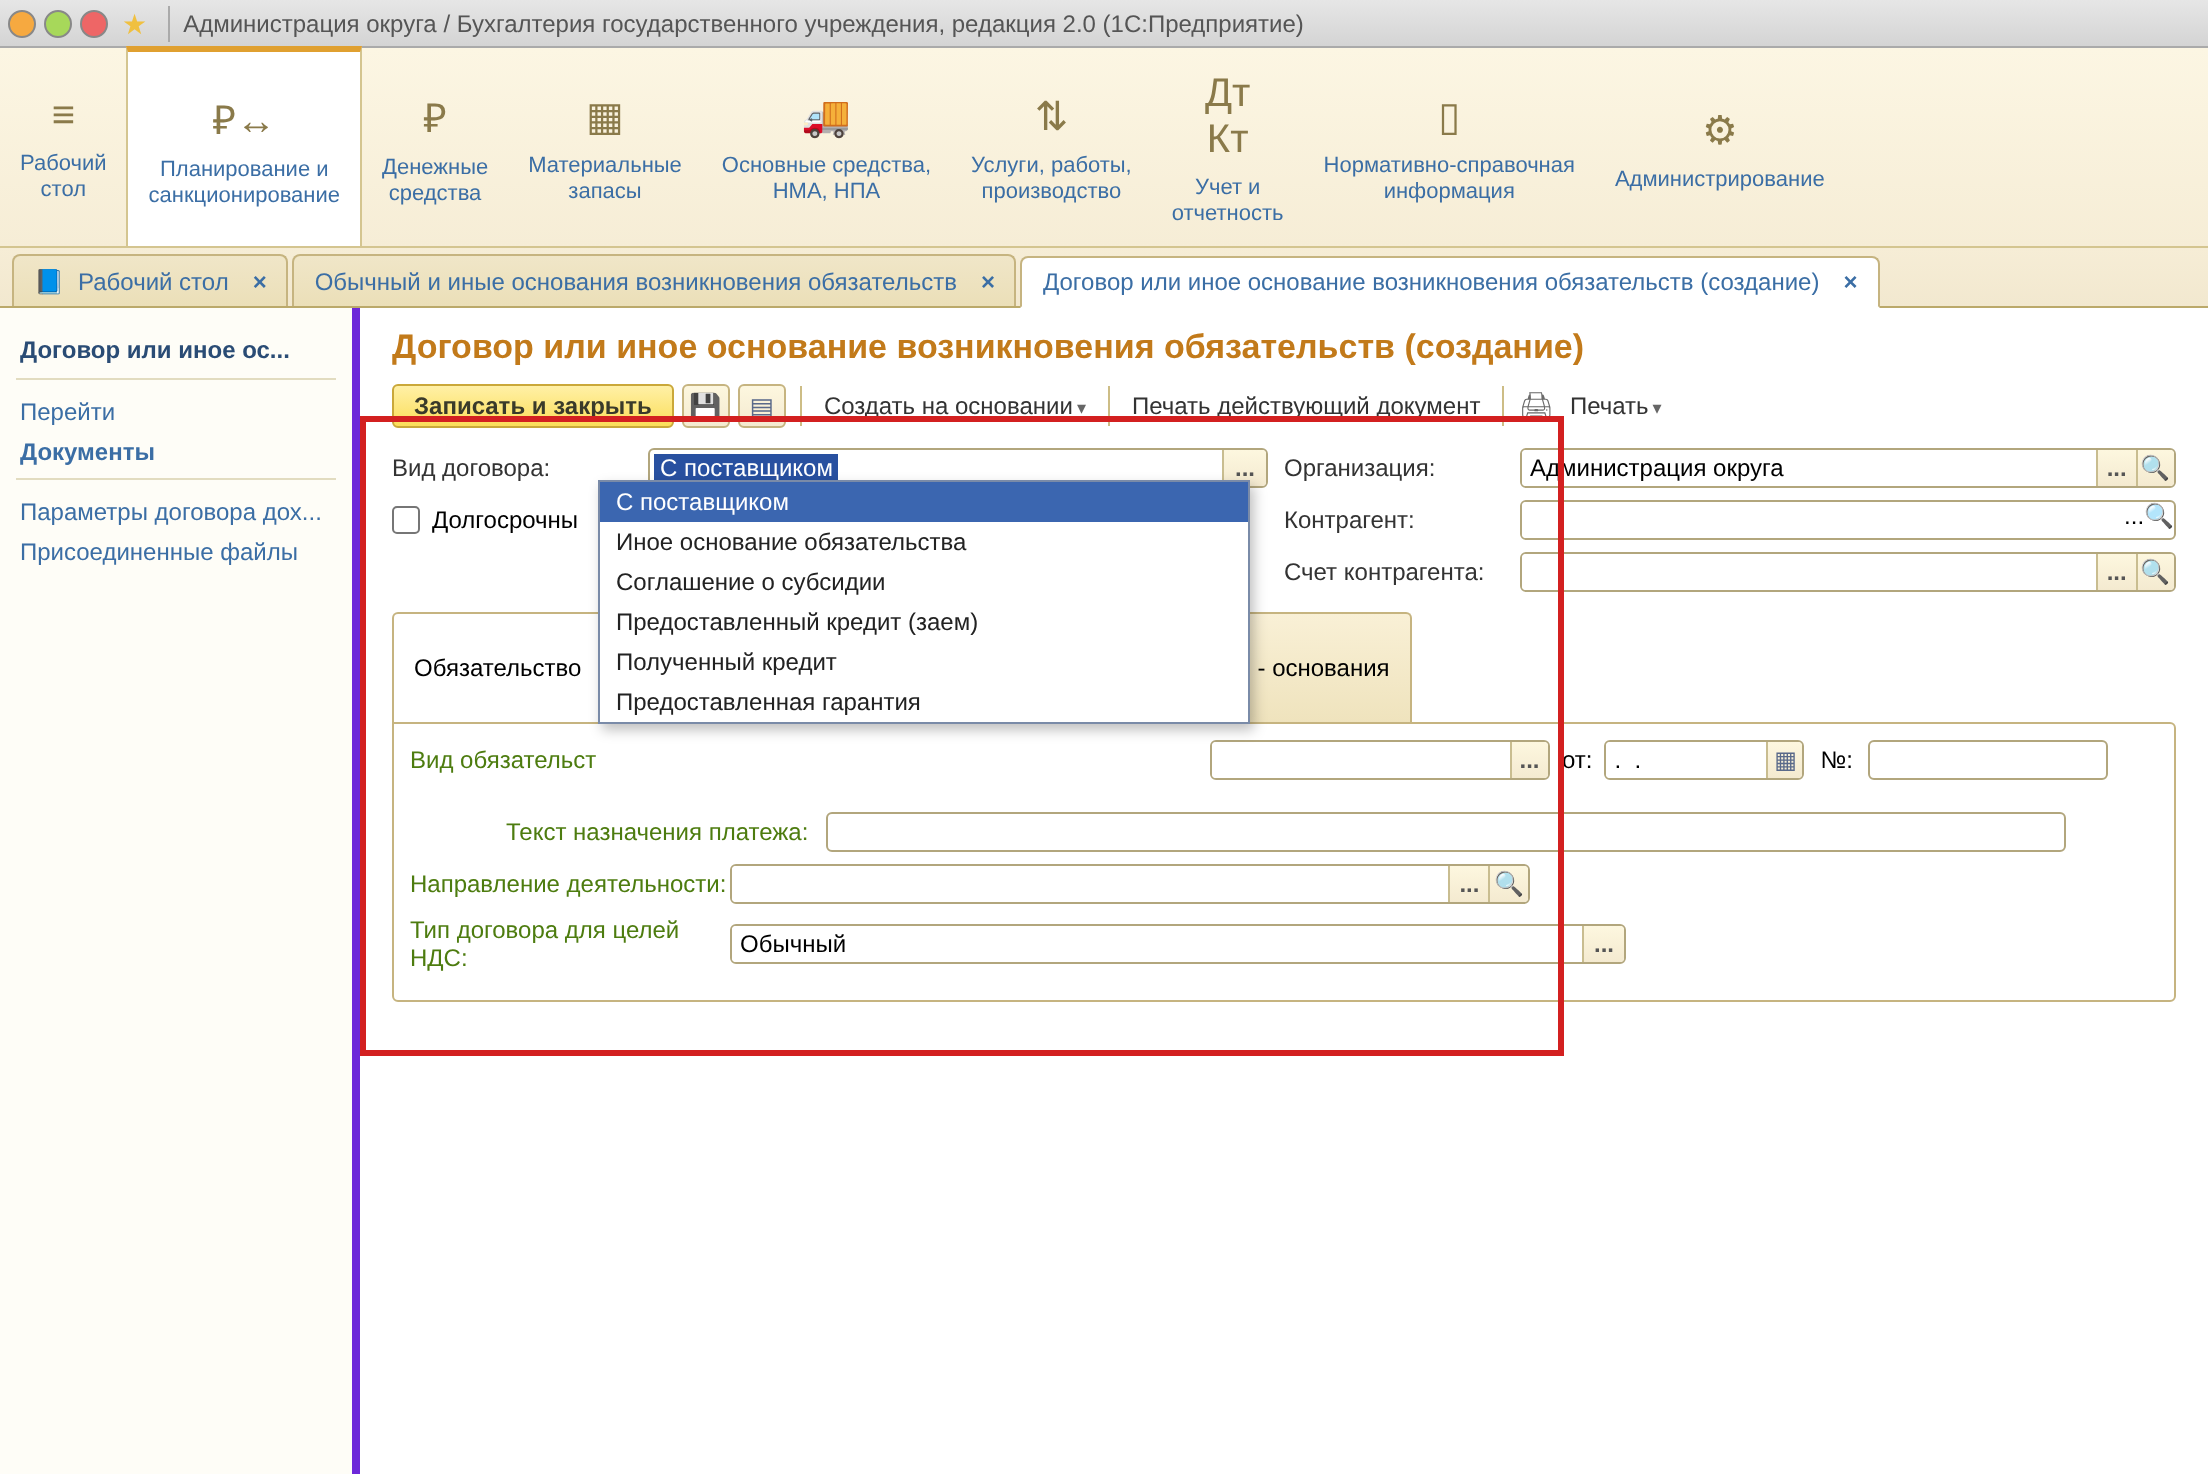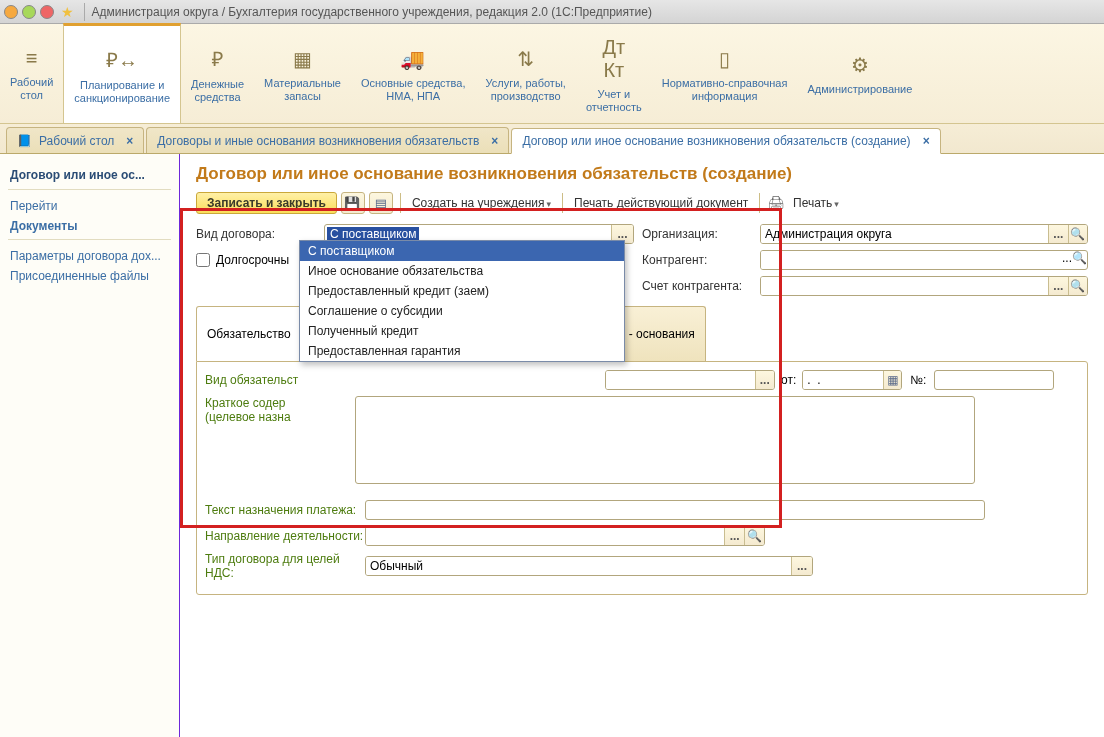--- a/index.html
+++ b/index.html
@@ -24,21 +24,21 @@
 
 
 .tabs-bar { height:30px; background:linear-gradient(#f6edd6,#f2e8cf); display:flex; align-items:flex-end; padding-left:6px; border-bottom:1px solid #bba96a; }
 .tab { display:flex; align-items:center; height:26px; padding:0 10px; margin-right:2px; background:linear-gradient(#f0e6c8,#ebdfb8); border:1px solid #c6b480; border-bottom:none; border-radius:4px 4px 0 0; color:#3b6ea5; font-size:12px; cursor:pointer; gap:6px;}
 .tab .tab-ic { width:16px; height:14px; display:inline-block; }
 .tab.active { background:#fff; border-bottom:1px solid #fff; position:relative; top:1px; }
 .tab .close { color:#3b6ea5; font-weight:bold; margin-left:6px; }
 
 
 .content { display:flex; height: calc(737px - 24px - 100px - 30px); }
-.sidebar { width:180px; background:#fefdf7; border-right:1px solid #6d28d9; padding:10px 8px; }
+.sidebar { width:180px; background:#fefdf7; border-right:4px solid #6d28d9; padding:10px 8px; }
 .sidebar .group-title { color:#3b6ea5; font-size:12px; padding:4px 2px; cursor:pointer; white-space:nowrap; overflow:hidden; text-overflow:ellipsis; }
 .sidebar .group-title.active { font-weight:bold; color:#2a4c75; }
 .sidebar .sep-line { border:none; border-top:1px solid #e2dcc0; margin:3px 0 6px 0; }
 .sidebar .link { color:#3b6ea5; padding:3px 2px; font-size:12px; cursor:pointer; display:block; white-space:nowrap; overflow:hidden; text-overflow:ellipsis;}
 .sidebar .link.bold { font-weight:bold; }
 
 .main { flex:1; background:#fff; padding:10px 16px 10px 16px; position:relative; }
 .page-title { color:#c27a1a; font-size:17px; font-weight:bold; margin-bottom:8px; }
 
 
@@ -147,21 +147,21 @@
   </div>
 </div>
 
 <div class="tabs-bar">
   <div class="tab">
     <span class="tab-ic">📘</span>
     <span>Рабочий стол</span>
     <span class="close">×</span>
   </div>
   <div class="tab">
-    <span>Договоры и иные основания возникновения обязательств</span>
+    <span>Обычный и иные основания возникновения обязательств</span>
     <span class="close">×</span>
   </div>
   <div class="tab active">
     <span>Договор или иное основание возникновения обязательств (создание)</span>
     <span class="close">×</span>
   </div>
 </div>
 
 <div class="content">
 
@@ -180,21 +180,21 @@
 
     <div class="action-bar">
       <button class="btn-yellow">Записать и закрыть</button>
       <div class="icon-btn">
           <span>💾</span>
         </div>
       <div class="icon-btn">
           <span>▤</span>
         </div>
       <span class="vsep"></span>
-      <span class="menu-link"><span>Создать на учреждения</span><span class="dd">▾</span></span>
+      <span class="menu-link"><span>Создать на основании</span><span class="dd">▾</span></span>
       <span class="vsep"></span>
       <span class="menu-link">Печать действующий документ</span>
       <span class="vsep"></span>
       <span style="font-size:14px;color:#6a6a6a;">🖨</span>
       <span class="menu-link"><span>Печать</span><span class="dd">▾</span></span>
     </div>
 
     <div class="form-grid" style="position:relative;">
       <div class="cell-label">Вид договора:</div>
       <div class="input-group" style="position:relative;">
@@ -245,30 +245,22 @@
         </div>
         <span style="margin:0 6px;">от:</span>
         <div class="input-group" style="width:100px;">
           <input value=".  ." style="">
           <div class="glass">▦</div>
         </div>
         <span style="margin:0 8px;">№:</span>
         <input class="long-input" style="width: 120px;">
       </div>
 
-      <div class="form-row" style="align-items:flex-start;">
-        <div class="form-label" style="width:110px;">
-          <div>Краткое содер</div>
-          <div>(целевое назна</div>
-        </div>
-        <div style="width:40px;"></div>
-        <textarea class="brief-textarea" style="width: 620px;"></textarea>
-      </div>
-
-      <div class="form-row" style="margin-top:16px;">
+
+      <div class="form-row" style="margin-top:16px;margin-left:48px;">
         <div class="form-label" style="width:160px;">Текст назначения платежа:</div>
         <input class="long-input" style="width: 620px;">
       </div>
       <div class="form-row">
         <div class="form-label" style="width:160px;">Направление деятельности:</div>
         <div class="input-group" style="width:400px;">
           <input style="">
           <div class="dots">...</div>
           <div class="glass">🔍</div>
         </div>
@@ -278,21 +270,21 @@
         <div class="input-group" style="width:448px;">
           <input value="Обычный" style="">
           <div class="dots">...</div>
         </div>
       </div>
     </div>
 
     <div class="dropdown">
       <div class="dd-item sel">С поставщиком</div>
       <div class="dd-item">Иное основание обязательства</div>
+      <div class="dd-item">Соглашение о субсидии</div>
       <div class="dd-item">Предоставленный кредит (заем)</div>
-      <div class="dd-item">Соглашение о субсидии</div>
       <div class="dd-item">Полученный кредит</div>
       <div class="dd-item">Предоставленная гарантия</div>
     </div>
 
     <div class="red-box top"></div>
   </div>
 </div>
 
 </body></html>

